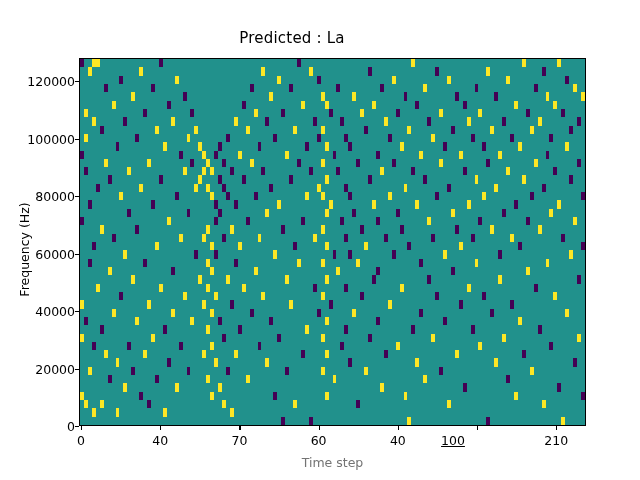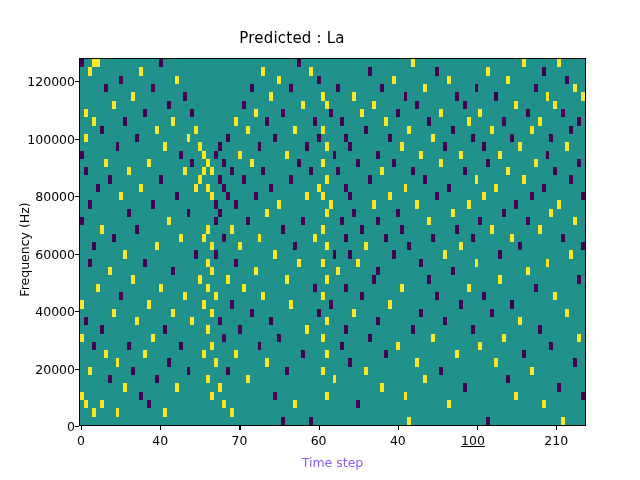--- a/index.html
+++ b/index.html
@@ -83,21 +83,21 @@
     transform: translateX(-40px);
     white-space: nowrap;
   }
   #xlabel {
     position: absolute;
     left: 79px;
     top: 455px;
     width: 507px;
     text-align: center;
     font-size: 12.5px;
-    color: #8b5cf6;
+    color: #737373;
   }
   #ylabel {
     position: absolute;
     left: -86px;
     top: 242px;
     width: 220px;
     text-align: center;
     font-size: 12.5px;
     color: #000000;
     transform: rotate(-90deg);
@@ -571,21 +571,21 @@
       <div class="tick-label-x" style="left: 80.9805px;">0</div>
       <div class="tick-mark-x" style="left: 160.199px;"></div>
       <div class="tick-label-x" style="left: 160.199px;">40</div>
       <div class="tick-mark-x" style="left: 239.418px;"></div>
       <div class="tick-label-x" style="left: 239.418px;">70</div>
       <div class="tick-mark-x" style="left: 318.637px;"></div>
       <div class="tick-label-x" style="left: 318.637px;">60</div>
       <div class="tick-mark-x" style="left: 397.855px;"></div>
       <div class="tick-label-x" style="left: 397.855px;">40</div>
       <div class="tick-mark-x" style="left: 477.074px;"></div>
-      <div class="tick-label-x" style="left: 473px; text-decoration: underline;">100</div>
+      <div class="tick-label-x" style="left: 453px; text-decoration: underline;">100</div>
       <div class="tick-mark-x" style="left: 556.293px;"></div>
       <div class="tick-label-x" style="left: 556.293px;">210</div>
     </div>
 
   <div id="xlabel">Time step</div>
   <div id="ylabel">Frequency (Hz)</div>
 
 </div>
 
 </body></html>

